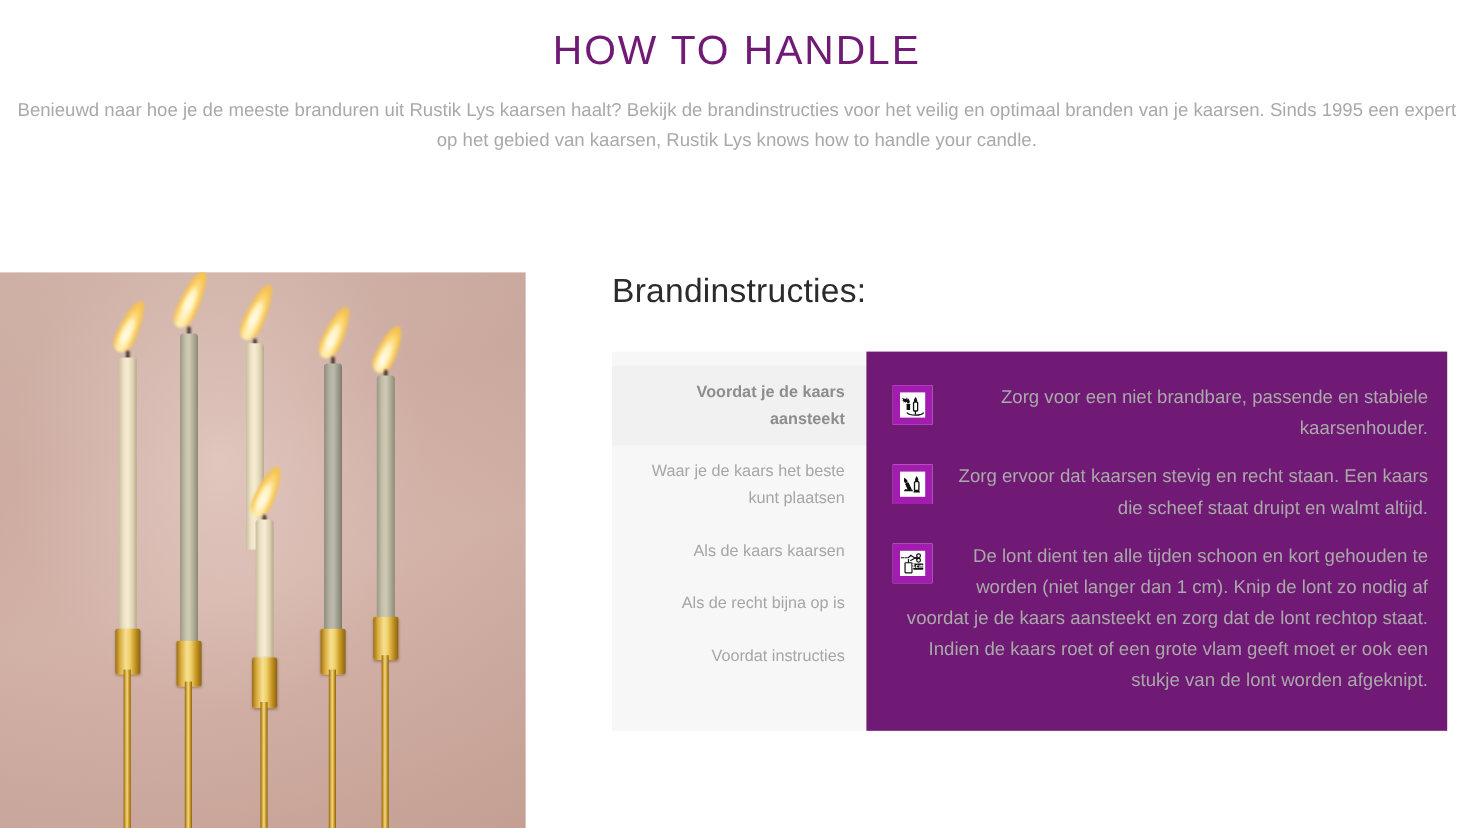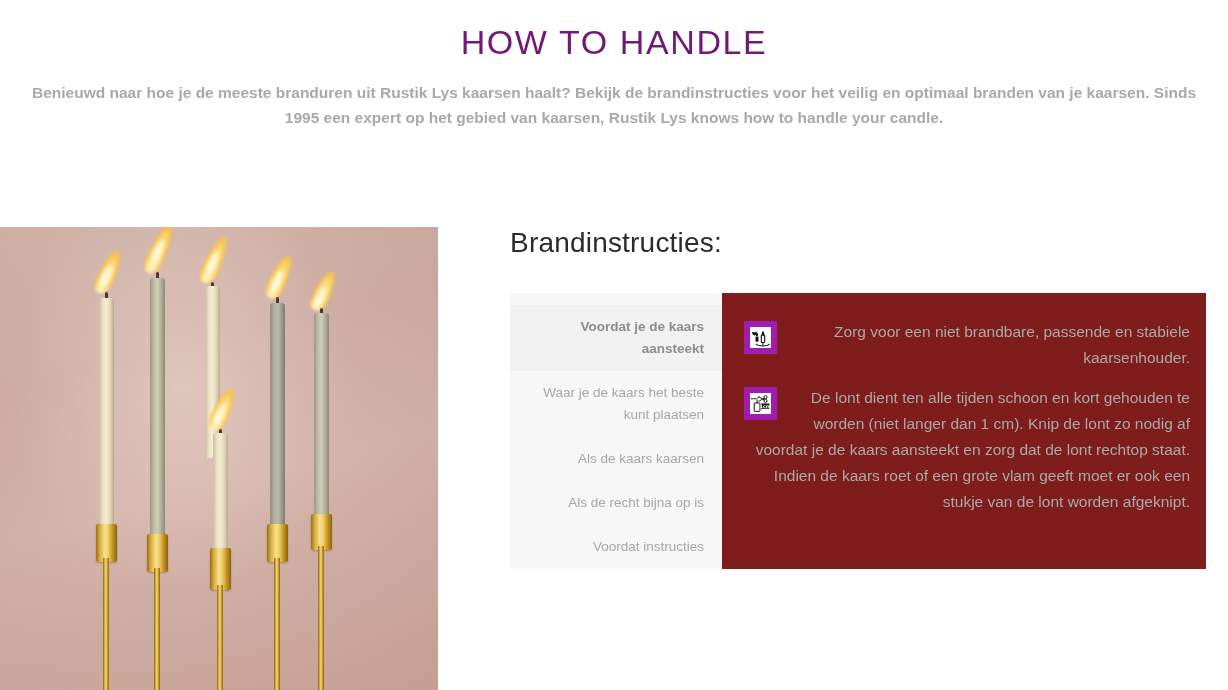--- a/index.html
+++ b/index.html
@@ -26,21 +26,21 @@
   }
   .page-title .line { display: block; }
 
   .intro {
     margin: 18px auto 0;
     width: 1200px;
     text-align: center;
     font-size: 15.5px;
     line-height: 25px;
     color: #a9a9a9;
-    font-weight: 700;
+    font-weight: 400;
   }
 
   
   .content-row {
     position: absolute;
     top: 227px;
     left: 0;
     width: 1228px;
     height: 463px;
   }
@@ -152,21 +152,21 @@
   }
   .tab-item.active {
     background: #f1f1f1;
     color: #8d8d8d;
     font-weight: 600;
   }
 
   .tab-panel {
     flex: 1;
     padding: 26px 16px 28px 22px;
-    background: #7f1d1d;
+    background: #701a75;
   }
 
   .instr {
     margin-bottom: 14px;
     font-size: 15.5px;
     line-height: 26px;
     color: #a9a9a9;
   }
   .instr:last-child { margin-bottom: 0; }
 
@@ -275,20 +275,37 @@
                   <rect x="21.5" y="15.5" width="6.5" height="14" rx="1.2" fill="#fff"></rect>
                 </g>
                 <path d="M24.7 7 c-1.7 3 -2.6 4.6 -2.6 6 0 1.5 1.2 2.6 2.6 2.6 s2.6-1.1 2.6-2.6 c0-1.4-0.9-3-2.6-6z" fill="#111"></path>
                 <path d="M11 32 q3 4 13.5 4 q10.5 0 13-4" fill="none" stroke="#111" stroke-width="2"></path>
                 <path d="M24.5 29.5 v6" stroke="#111" stroke-width="2" fill="none"></path>
               </svg>
             </span>
             <span>Zorg voor een niet brandbare, passende en stabiele kaarsenhouder.</span>
           </div>
 
+          <div class="instr">
+            <span class="pic-icon">
+              <svg viewBox="0 0 40 40" xmlns="http://www.w3.org/2000/svg">
+                <g fill="#111" transform="rotate(-26 14 24)">
+                  <rect x="10.5" y="17" width="6" height="12" rx="1"></rect>
+                  <path d="M13.5 8 c-1.8 3.1 -2.7 4.7 -2.7 6.2 0 1.5 1.2 2.7 2.7 2.7 s2.7-1.2 2.7-2.7 c0-1.5-0.9-3.1-2.7-6.2z"></path>
+                </g>
+                <path d="M6 31 h15 l-2-3 h-11z" fill="#111"></path>
+                <g>
+                  <rect x="23" y="16" width="7" height="14" rx="1.4" fill="#fff" stroke="#111" stroke-width="2.1"></rect>
+                  <path d="M26.5 7 c-1.8 3.1 -2.7 4.8 -2.7 6.3 0 1.5 1.2 2.7 2.7 2.7 s2.7-1.2 2.7-2.7 c0-1.5-0.9-3.2-2.7-6.3z" fill="#111"></path>
+                  <path d="M21 33 h11 l-1.6-3 h-7.8z" fill="#111"></path>
+                </g>
+              </svg>
+            </span>
+            <span>Zorg ervoor dat kaarsen stevig en recht staan. Een kaars die scheef staat druipt en walmt altijd.</span>
+          </div>
 
           <div class="instr">
             <span class="pic-icon">
               <svg viewBox="0 0 40 40" xmlns="http://www.w3.org/2000/svg">
                 <g stroke="#111" stroke-width="1.8" fill="none" stroke-linecap="round">
                   <path d="M2 11 h4"></path>
                     <path d="M8 11 h3.5"></path>
                   <path d="M13 11 l4.5 -4"></path>
                   <path d="M17 7.5 l10 5.5"></path>
                   <path d="M17 15.5 l10 -5.5"></path>

